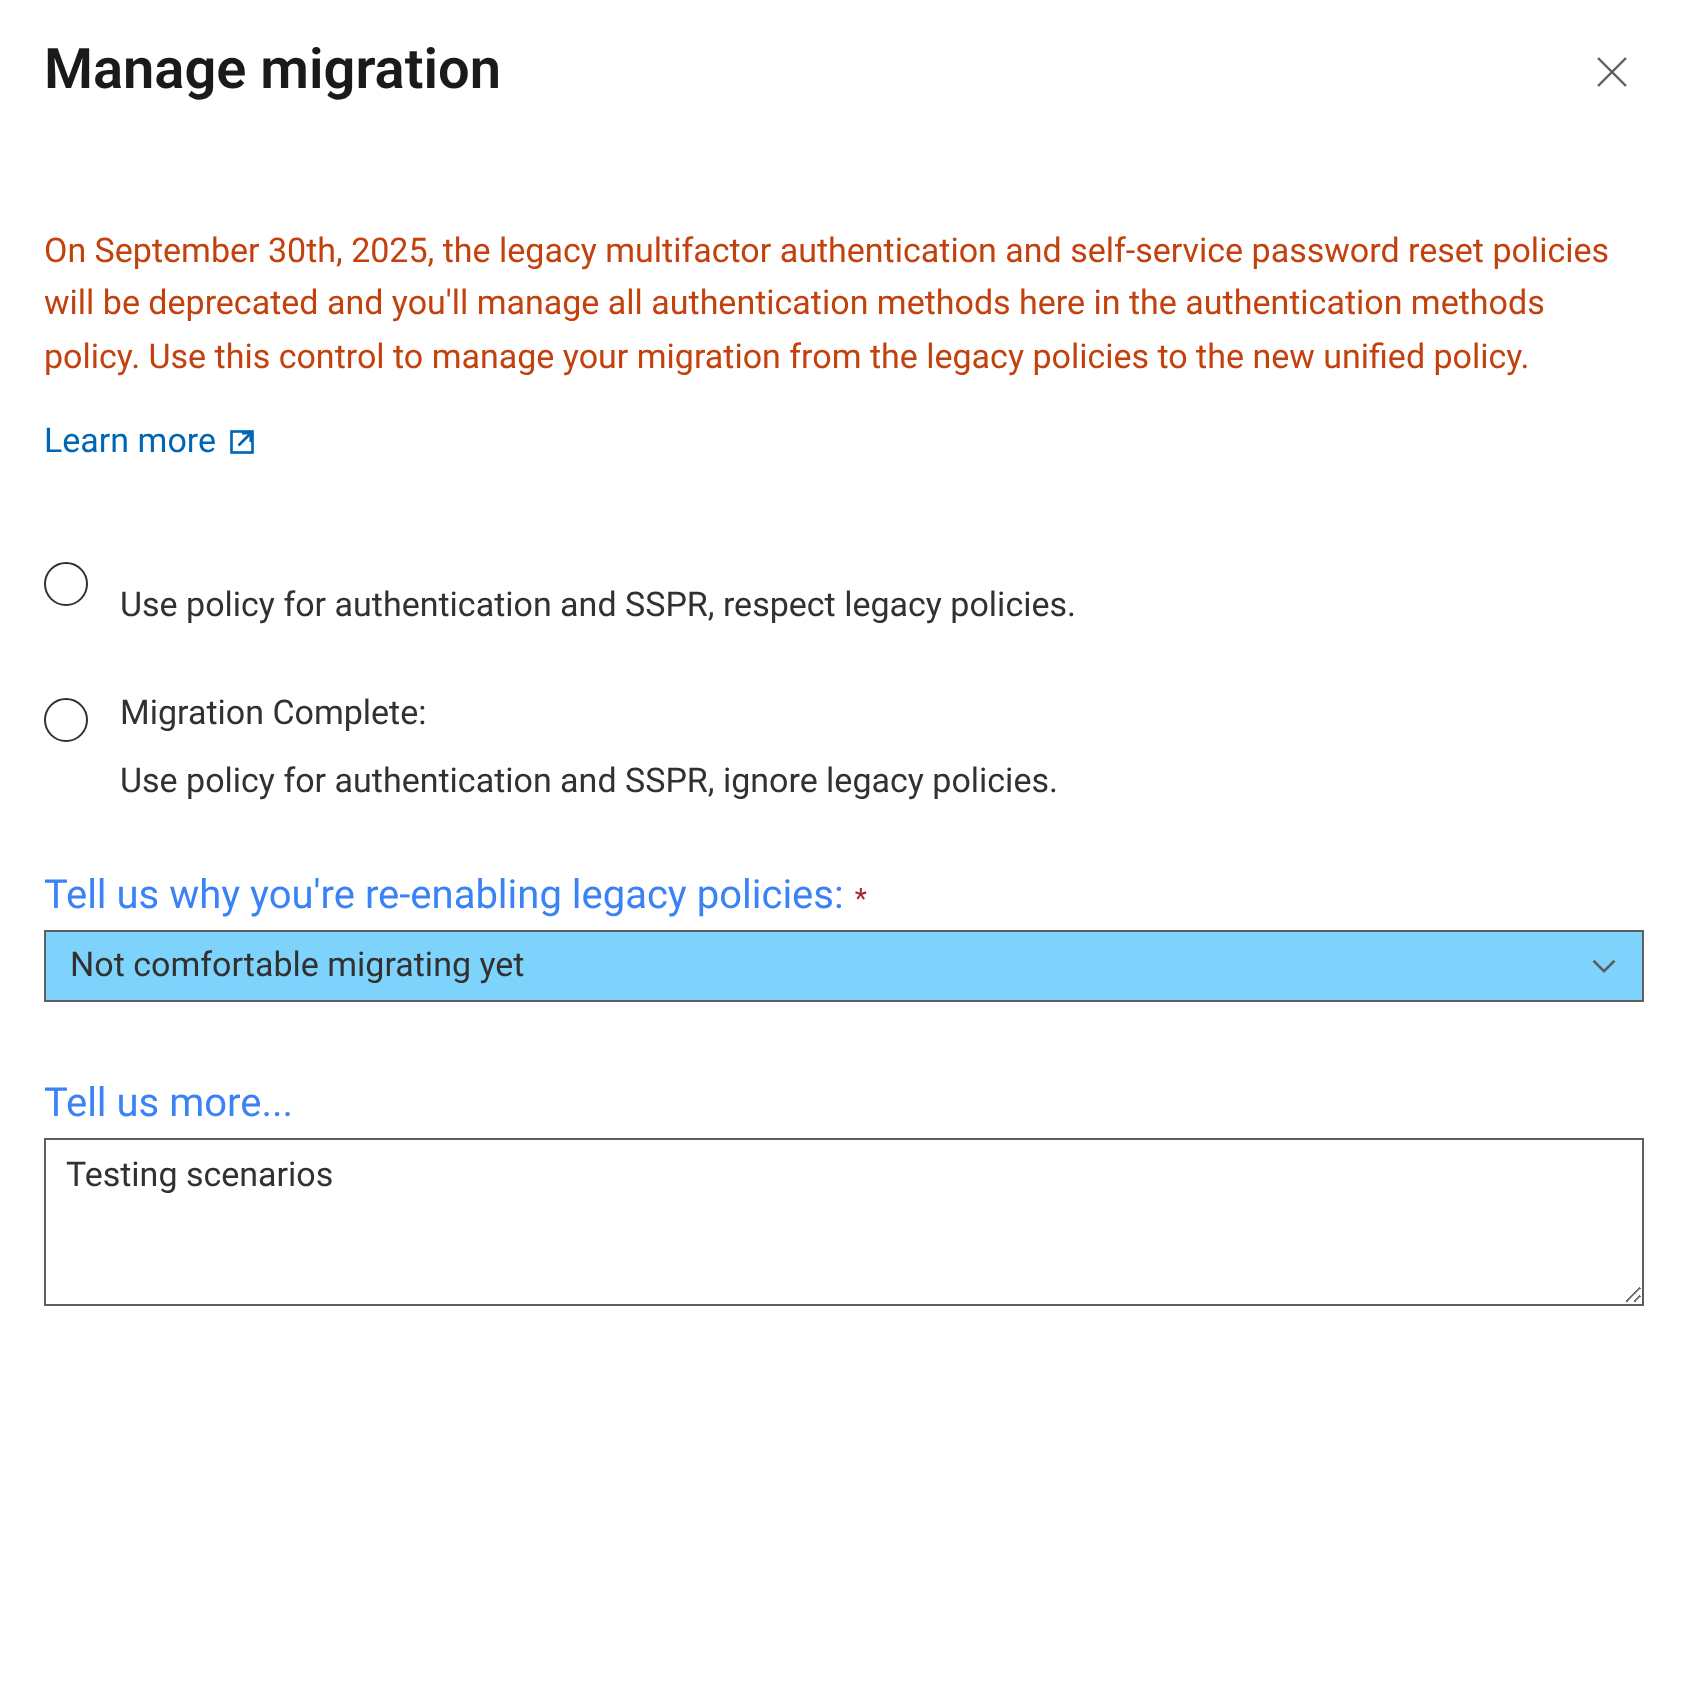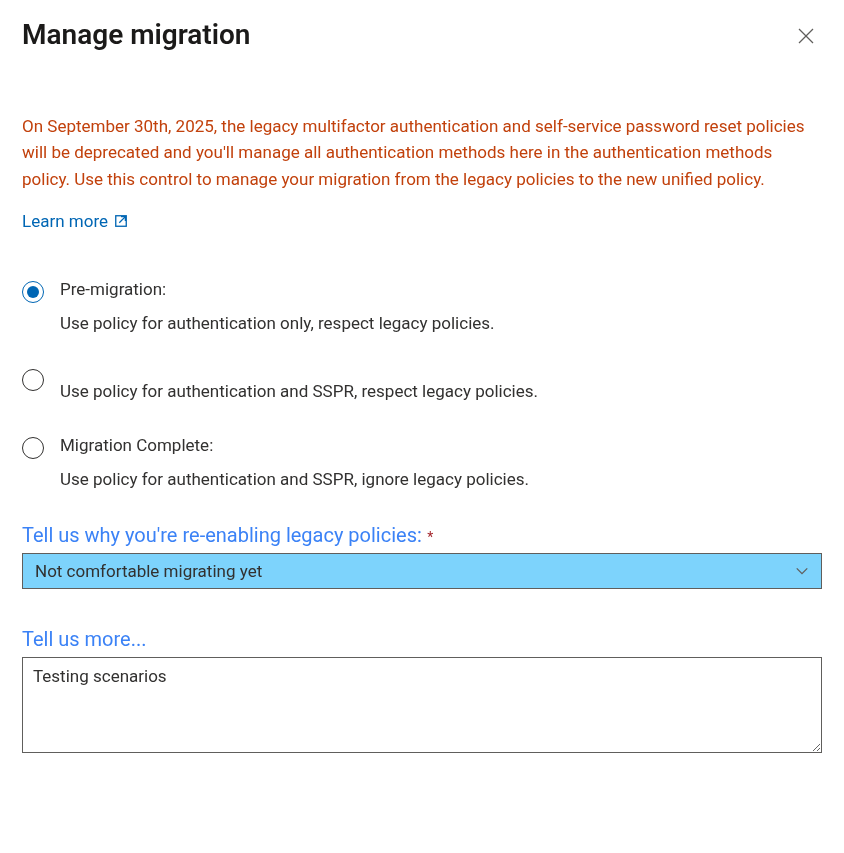--- a/index.html
+++ b/index.html
@@ -139,21 +139,21 @@
       fill: none;
       stroke-width: 1.5;
     }
     .textarea-wrap {
       margin-top: 38px;
     }
     .textarea {
       margin-top: 6px;
       width: 100%;
       max-width: 818px;
-      height: 96px;
+      height: 84px;
       border: 1px solid #605e5c;
       padding: 8px 10px;
       font-family: inherit;
       font-size: 17px;
       color: #323130;
       resize: both;
       outline: none;
     }
   </style>
 </head>
@@ -177,29 +177,20 @@
   <span>Learn more</span>
   <svg viewBox="0 0 16 16">
     <rect x="2" y="2" width="12" height="12" fill="none"></rect>
     <line x1="6" y1="10" x2="13" y2="3"></line>
     <polyline points="8,3 13,3 13,8" fill="none"></polyline>
   </svg>
 </a>
 
 <div class="radio-group">
 
-  <div class="radio-option">
-    <div class="radio-circle selected" role="radio" aria-checked="true">
-      <div class="radio-dot"></div>
-    </div>
-    <div class="radio-text-block">
-      <div class="radio-label">Pre-migration:</div>
-      <div class="radio-sub">Use policy for authentication only, respect legacy policies.</div>
-    </div>
-  </div>
 
   <div class="radio-option">
     <div class="radio-circle" role="radio" aria-checked="false"></div>
     <div class="radio-text-block">
       <div class="radio-sub">Use policy for authentication and SSPR, respect legacy policies.</div>
     </div>
   </div>
 
   <div class="radio-option">
     <div class="radio-circle" role="radio" aria-checked="false"></div>

